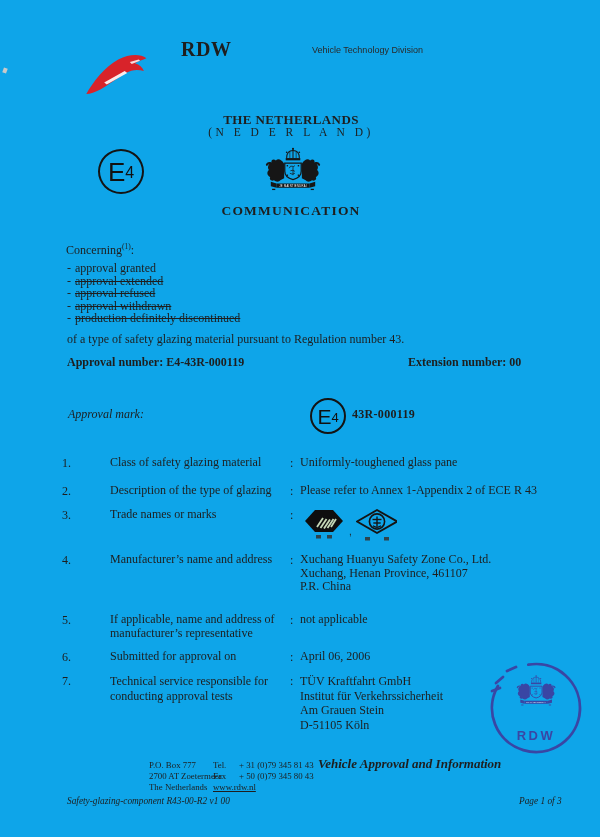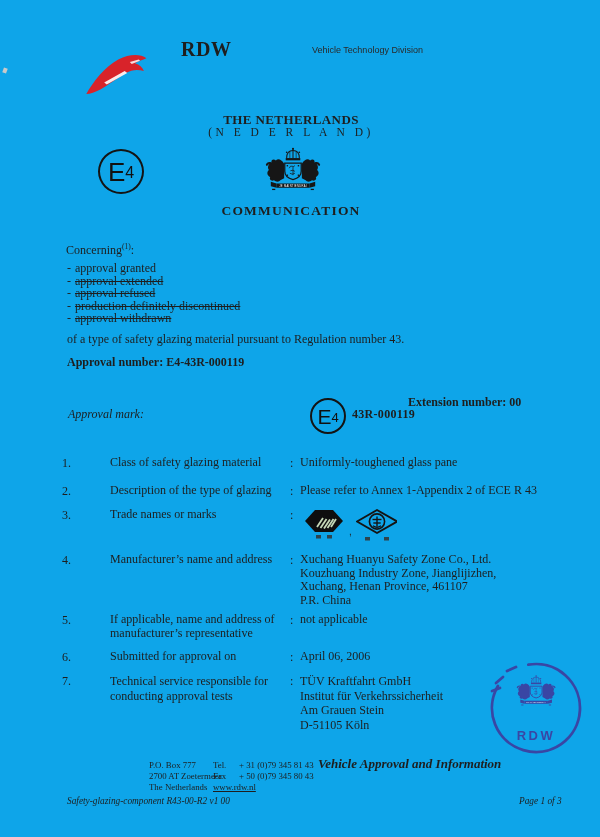--- a/index.html
+++ b/index.html
@@ -45,21 +45,21 @@
 
   
   .concerning{left:66px;top:243px;}
   .options{left:67px;top:262px;}
   .options .opt{line-height:12.6px;}
   .opt .dash{margin-right:4px;}
   .subject{left:67px;top:332px;}
 
   
   .apprnum{left:67px;top:355px;}
-  .extnum{left:408px;top:355px;margin-top:40px;}
+  .extnum{left:408px;top:355px;}
   .marklabel{left:68px;top:407px;}
   .markvalue{left:352px;top:407px;letter-spacing:.3px;}
 
   
   .item-row{left:0;top:0;width:600px;}
   .item-row .inum{position:absolute;left:62px;top:0;}
   .item-row .ilabel{position:absolute;left:110px;top:0;width:178px;line-height:13.5px;}
   .item-row .icolon{position:absolute;left:290px;top:0;}
   .item-row .ivalue{position:absolute;left:300px;top:0;width:250px;line-height:13.5px;}
   .r7 .ivalue,.r7 .ilabel{line-height:14.5px;}
@@ -154,22 +154,22 @@
   <div class="abs communication center b">COMMUNICATION</div>
 
   <div class="abs concerning">
     <span>Concerning</span><sup class="note">(1)</sup><span>:</span>
   </div>
 
   <div class="abs options">
     <div class="opt"><span class="dash">-</span><span>approval granted</span></div>
     <div class="opt"><span class="dash">-</span><span class="struck">approval extended</span></div>
     <div class="opt"><span class="dash">-</span><span class="struck">approval refused</span></div>
+    <div class="opt"><span class="dash">-</span><span class="struck">approval withdrawn</span></div>
     <div class="opt"><span class="dash">-</span><span class="struck">production definitely discontinued</span></div>
-    <div class="opt"><span class="dash">-</span><span class="struck">approval withdrawn</span></div>
   </div>
 
   <div class="abs subject">of a type of safety glazing material pursuant to Regulation number 43.</div>
 
   <div class="abs apprnum b">
     <span>Approval number:</span>
     <span>E4-43R-000119</span>
   </div>
   <div class="abs extnum b">
     <span>Extension number:</span>
@@ -242,21 +242,20 @@
   </svg>
 
   <div class="abs item-row" style="top:553px">
     <span class="inum">4.</span>
     <div class="ilabel">
         <div>Manufacturer’s name and address</div>
       </div>
     <span class="icolon">:</span>
     <div class="ivalue">
       <div>Xuchang Huanyu Safety Zone Co., Ltd.</div>
-      <div>Kouzhuang Industry Zone, Jianglijizhen,</div>
       <div>Xuchang, Henan Province, 461107</div>
       <div>P.R. China</div>
     </div>
   </div>
 
   <div class="abs item-row" style="top:613px">
     <span class="inum">5.</span>
     <div class="ilabel">
       <div>If applicable, name and address of</div>
       <div>manufacturer’s representative</div>

